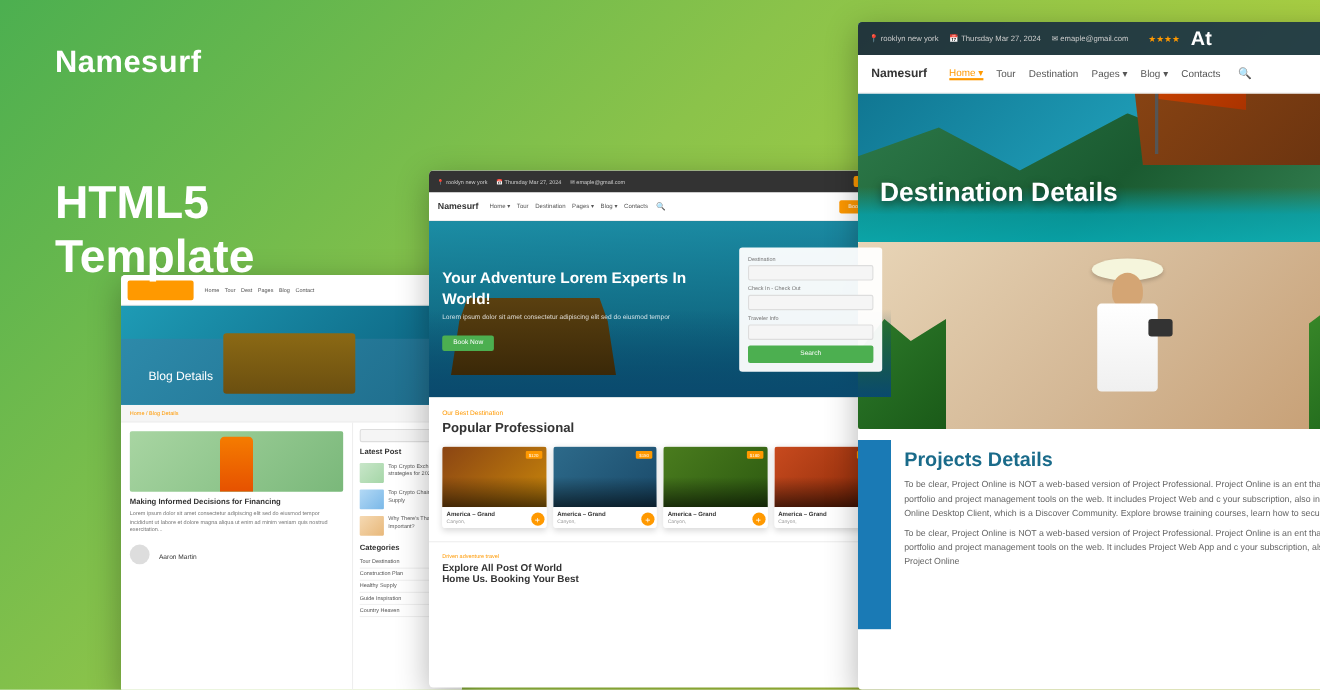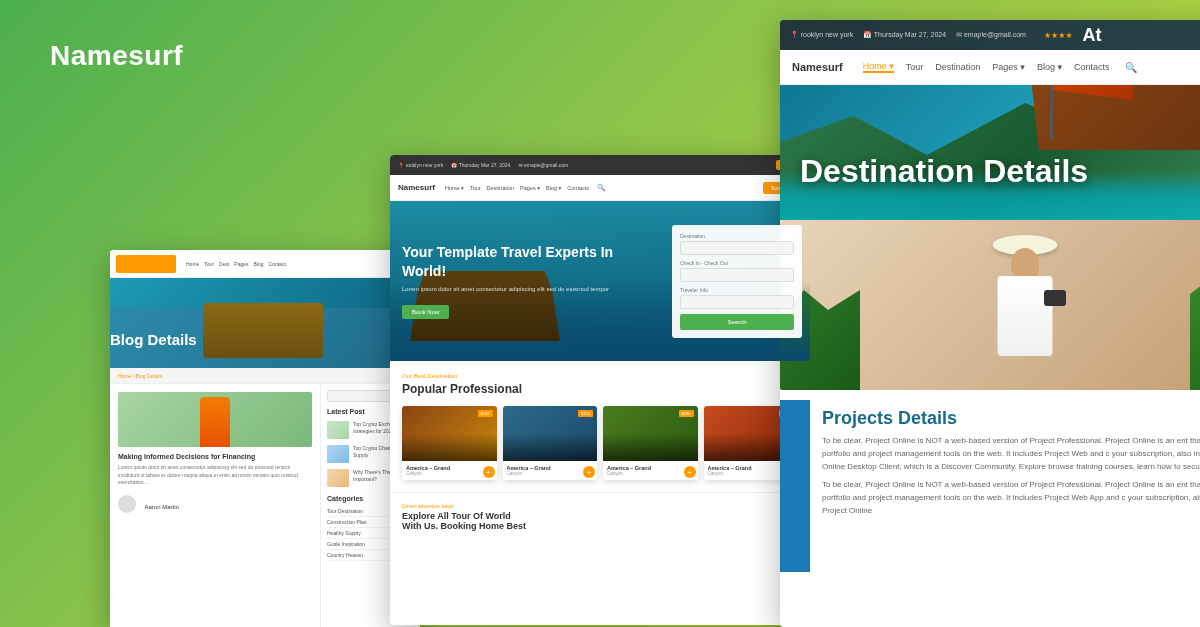--- a/index.html
+++ b/index.html
@@ -112,24 +112,24 @@
     }
     .blog-hero {
       height: 90px;
       background: linear-gradient(to bottom, #1a7a8a, #2596be);
       position: relative;
       overflow: hidden;
     }
     .blog-hero-title {
       position: absolute;
       bottom: 20px;
-      left: 0;
-      color: #fff;
-      font-size: 15px;
-      font-weight: 700;
+      left: 25px;
+      color: #fff;
+      font-size: 11px;
+      font-weight: 400;
     }
     .blog-breadcrumb {
       height: 16px;
       background: #f5f5f5;
       border-bottom: 1px solid #eee;
       display: flex;
       align-items: center;
       padding: 0 8px;
     }
     .blog-breadcrumb span {
@@ -416,21 +416,21 @@
     .right-hero-bg {
       position: absolute;
       inset: 0;
       background: linear-gradient(135deg, #0d6e8a, #1e9bb5, #2ab5d5);
     }
     .right-hero-title {
       position: absolute;
       bottom: 30px;
       left: 20px;
       color: #fff;
-      font-size: 32px;
+      font-size: 24px;
       font-weight: 900;
       text-shadow: 0 2px 8px rgba(0,0,0,0.5);
       z-index: 5;
     }
     .right-top-bar {
       position: absolute;
       top: 0;
       left: 0;
       right: 0;
       height: 30px;
@@ -506,20 +506,21 @@
       margin-bottom: 2px;
     }
   </style>
 </head>
 <body>
 
 <div class="left-panel">
   <div class="brand-name">Namesurf</div>
   <div class="main-title">
     <br>
+    <span>HTML5 Template</span>
   </div>
 </div>
 
 <div class="screenshots-area">
 
   <div class="screenshot-blog">
 
     <div class="blog-nav">
       <div class="blog-nav-bar"></div>
       <div class="blog-nav-items">
@@ -607,21 +608,21 @@
       <span style="margin-left:2px;font-size:7px;">🔍</span>
       <div class="main-nav-btn">Book Now</div>
     </div>
 
     <div class="main-hero">
       <div class="main-hero-bg"></div>
 
       <div style="position:absolute;bottom:0;left:0;right:0;height:80px;background:linear-gradient(to top,#0a4a6e,transparent);z-index:1;"></div>
       <div style="position:absolute;bottom:20px;left:20px;width:150px;height:70px;background:linear-gradient(to bottom,#5a4010,#3a2808);border-radius:4px 4px 0 0;z-index:2;clip-path:polygon(5% 30%,10% 0,90% 0,95% 30%,100% 100%,0 100%);"></div>
       <div class="main-hero-content">
-        <div class="main-hero-title">Your Template Travel Experts In World!</div>
+        <div class="main-hero-title">Your Adventure Lorem Experts In World!</div>
         <div class="main-hero-subtitle">Lorem ipsum dolor sit amet consectetur adipiscing elit sed do eiusmod tempor</div>
         <div class="main-hero-btn">Book Now</div>
       </div>
       <div class="main-hero-form">
         <div class="form-field">
           <div class="form-label">Destination</div>
           <div class="form-input"></div>
         </div>
         <div class="form-field">
           <div class="form-label">Check In - Check Out</div>
@@ -696,22 +697,22 @@
               <span style="color:#fff;font-size:8px;">+</span>
             </div>
           </div>
         </div>
       </div>
     </div>
 
     <div class="explore-section">
       <div class="explore-label">Driven adventure travel</div>
       <div style="font-size:9px;font-weight:900;color:#333;">
-        <span>Explore All Tour Of World</span><br>
-        <span>With Us. Booking Home Best</span>
+        <span>Explore All Post Of World</span><br>
+        <span>Home Us. Booking Your Best</span>
       </div>
     </div>
   </div>
 
   <div class="screenshot-right">
 
     <div class="right-top-bar">
       <span class="right-top-text">📍 <span>rooklyn new york</span></span>
       <span class="right-top-text">📅 <span>Thursday Mar 27, 2024</span></span>
       <span class="right-top-text">✉ <span>emaple@gmail.com</span></span>

